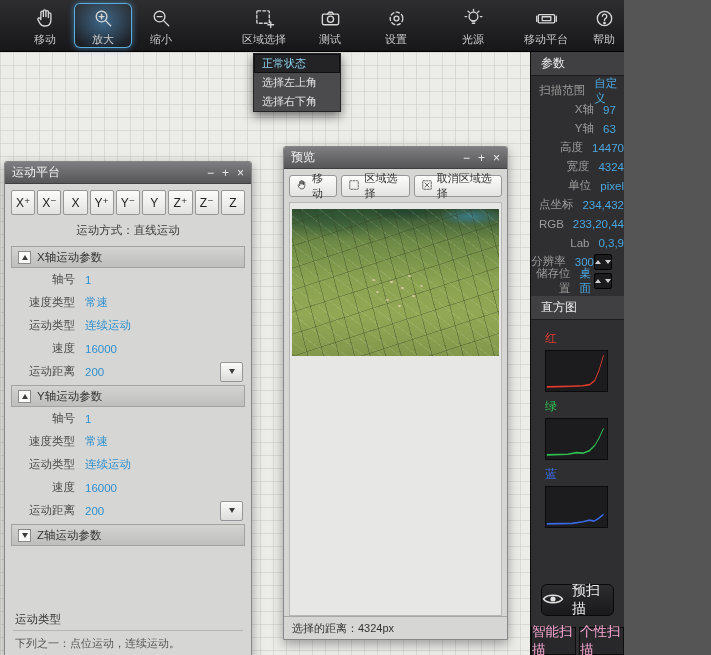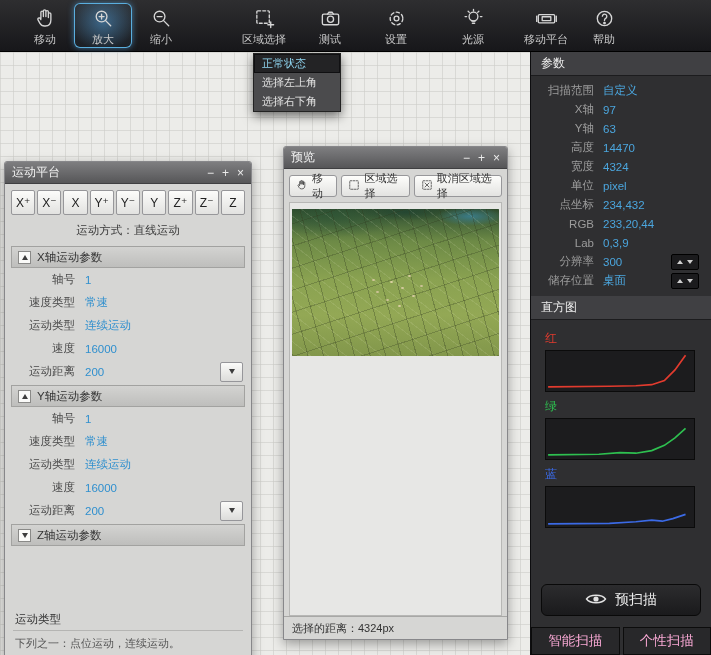--- a/index.html
+++ b/index.html
@@ -1,16 +1,16 @@
 <!DOCTYPE html>
 <html><head>
 <meta charset="utf-8">
 <style>
   html,body{margin:0;padding:0;background:#555;}
-  .screen{position:relative;width:711px;height:655px;overflow:hidden;background:#ecece9;
+  .screen{position:relative;width:624px;height:655px;overflow:hidden;background:#ecece9;
           font-family:"Liberation Sans","DejaVu Sans",sans-serif;-webkit-font-smoothing:antialiased;}
 
   
   .toolbar{position:absolute;left:0;top:0;width:711px;height:52px;box-sizing:border-box;
            background:linear-gradient(#2e2e30,#17171a);border-bottom:1px solid #000;
            display:flex;align-items:stretch;padding:3px 0 3px 16px;z-index:30;}
   .tool{width:58px;box-sizing:border-box;display:flex;flex-direction:column;align-items:center;
         justify-content:space-between;padding:4px 0 2px;border-radius:6px;color:#c9c9c9;font-size:11px;}
   .tool:nth-of-type(4){margin-left:45px;}
   .tool:nth-of-type(5){margin-left:8px;}

